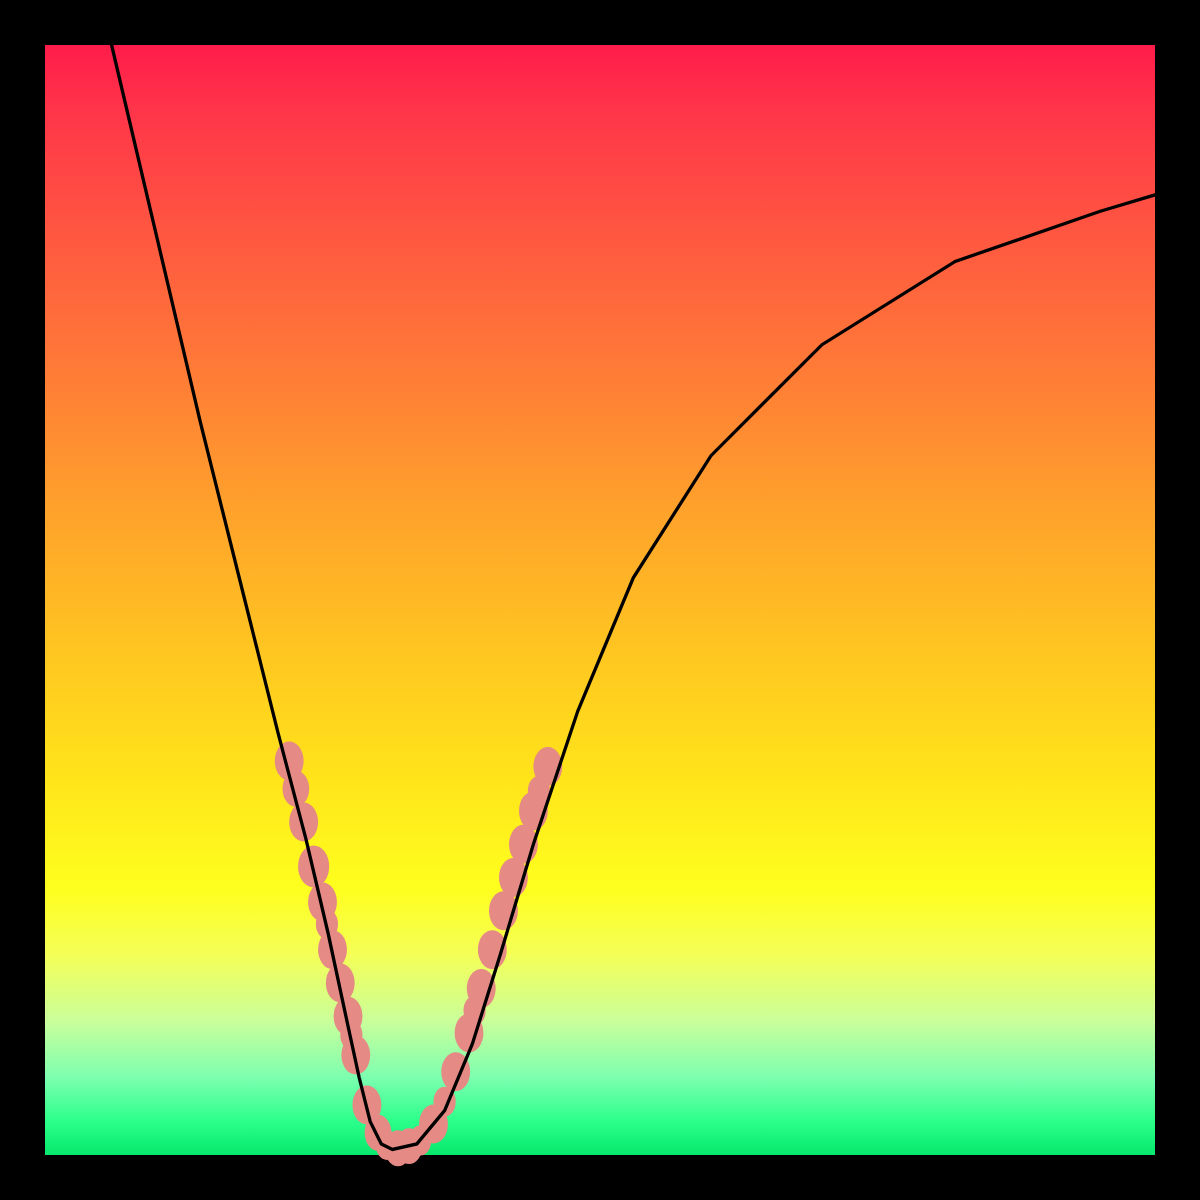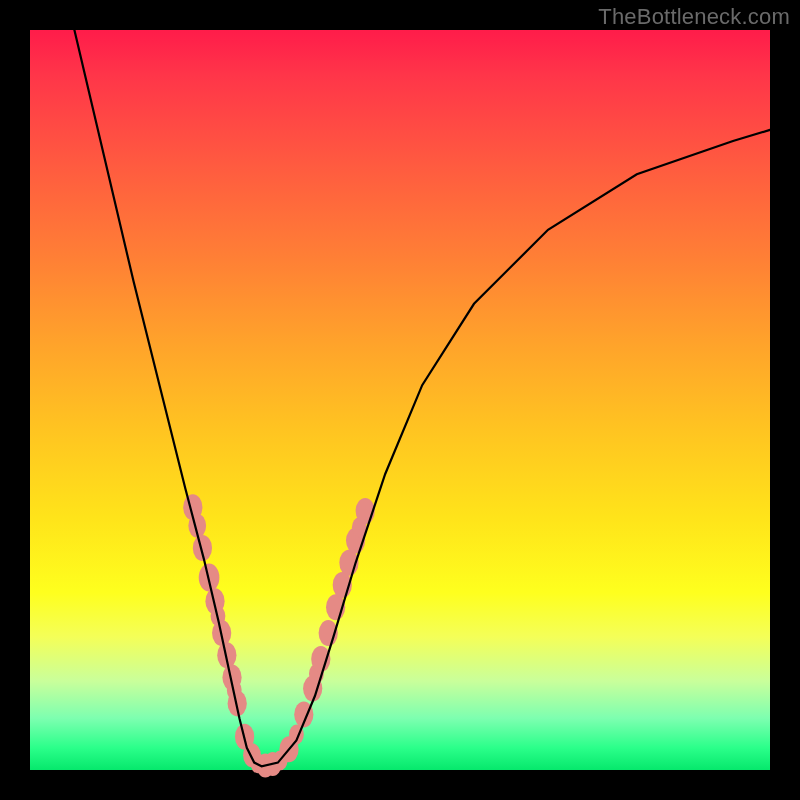--- a/index.html
+++ b/index.html
@@ -105,14 +105,13 @@
           <ellipse cx="305.62" cy="577.20" rx="9.62" ry="12.99" class="cluster-dot"></ellipse>
           <ellipse cx="312.28" cy="555.00" rx="9.62" ry="12.99" class="cluster-dot"></ellipse>
           <ellipse cx="318.94" cy="532.80" rx="9.62" ry="12.99" class="cluster-dot"></ellipse>
           <ellipse cx="325.60" cy="510.60" rx="9.62" ry="12.99" class="cluster-dot"></ellipse>
           <ellipse cx="329.30" cy="497.28" rx="7.40" ry="9.99" class="cluster-dot"></ellipse>
           <ellipse cx="335.22" cy="481.00" rx="9.62" ry="12.99" class="cluster-dot"></ellipse>
         </g>
       <path class="curve-path" d="M44.40 0.00 L74.00 125.80 L103.60 251.60 L133.20 370.00 L155.40 458.80 L173.90 529.10 L188.70 592.00 L199.80 643.80 L209.42 688.20 L216.82 717.80 L224.22 732.60 L231.62 736.30 L247.90 732.60 L266.40 710.40 L284.90 666.00 L303.40 606.80 L325.60 532.80 L355.20 444.00 L392.20 355.20 L444.00 273.80 L518.00 199.80 L606.80 144.30 L703.00 111.00 L740.00 99.90"></path>
     </svg>
   </div>
-  <div class="watermark">TheBottleneck.com</div>
 </div>
 
 </body></html>

